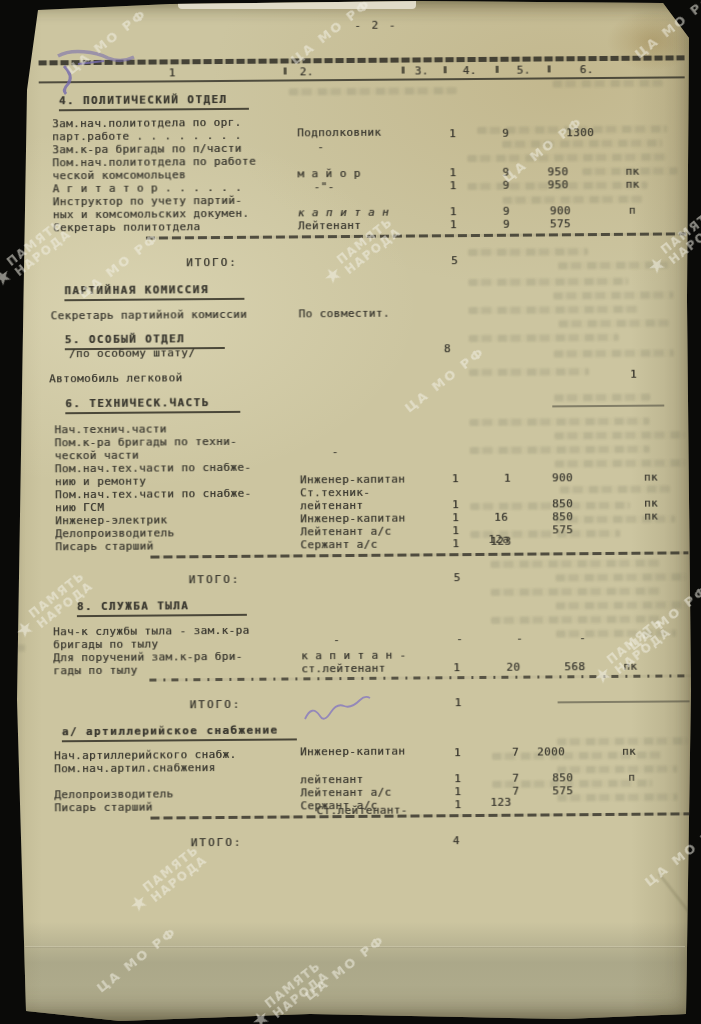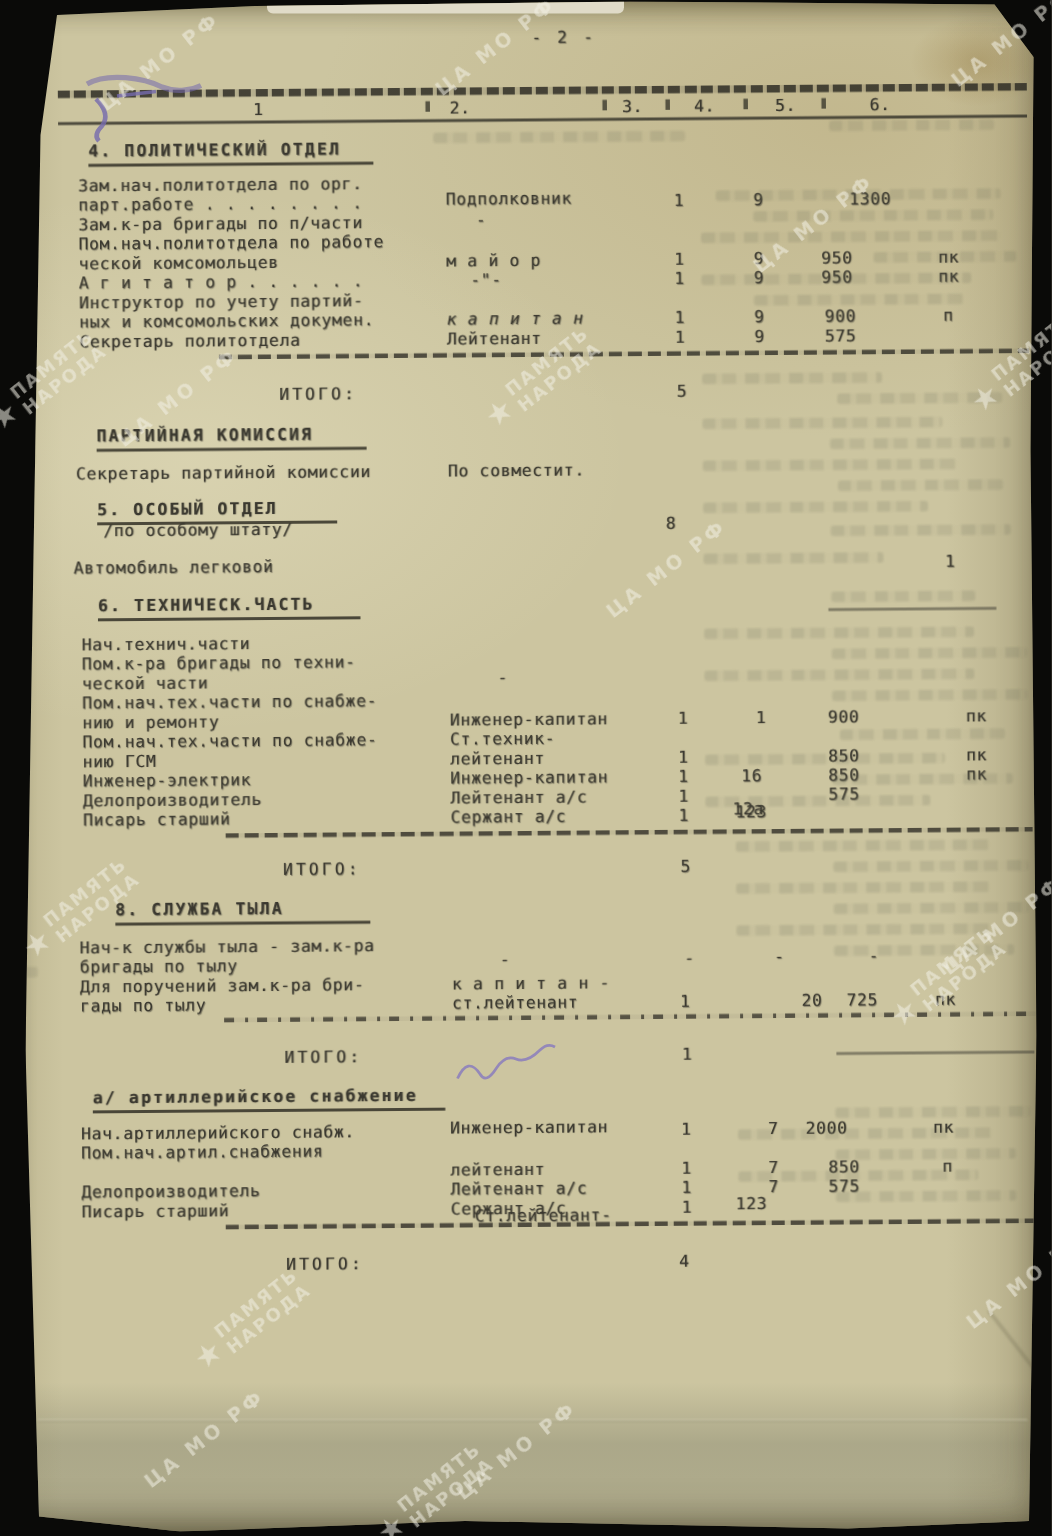--- a/index.html
+++ b/index.html
@@ -138,22 +138,22 @@
         <span class="typed" style="left: 52px; top: 637px;">бригады по тылу</span>
         <span class="typed" style="left: 332px; top: 634px;">-</span>
         <span class="typed" style="left: 455px; top: 634px;">-</span>
         <span class="typed" style="left: 515px; top: 634px;">-</span>
         <span class="typed" style="left: 578px; top: 634px;">-</span>
         <span class="typed" style="left: 52px; top: 650px;">Для поручений зам.к-ра бри-</span>
         <span class="typed" style="left: 52px; top: 663px;">гады по тылу</span>
         <span class="typed" style="left: 300px; top: 650px;">к а п и т а н -</span>
         <span class="typed" style="left: 300px; top: 663px;">ст.лейтенант</span>
         <span class="typed" style="left: 452px; top: 663px;">1</span>
-        <span class="typed" style="left: 505px; top: 663px; margin-left: 28px;">20</span>
-        <span class="typed" style="left: 563px; top: 663px;">725</span>
+        <span class="typed" style="left: 505px; top: 663px;">20</span>
+        <span class="typed" style="left: 563px; top: 663px;">568</span>
         <span class="typed" style="left: 622px; top: 663px;">пк</span>
         <span class="typed sp2" style="left: 188px; top: 698px;">ИТОГО:</span>
         <span class="typed" style="left: 453px; top: 698px;">1</span>
         <span class="typed hdr w235" style="left: 60px; top: 724px;">а/ артиллерийское снабжение</span>
         <span class="typed" style="left: 52px; top: 748px;">Нач.артиллерийского снабж.</span>
         <span class="typed" style="left: 298px; top: 746px;">Инженер-капитан</span>
         <span class="typed" style="left: 452px; top: 748px;">1</span>
         <span class="typed" style="left: 510px; top: 748px;">7</span>
         <span class="typed" style="left: 535px; top: 748px;">2000</span>
         <span class="typed" style="left: 620px; top: 748px;">пк</span>

